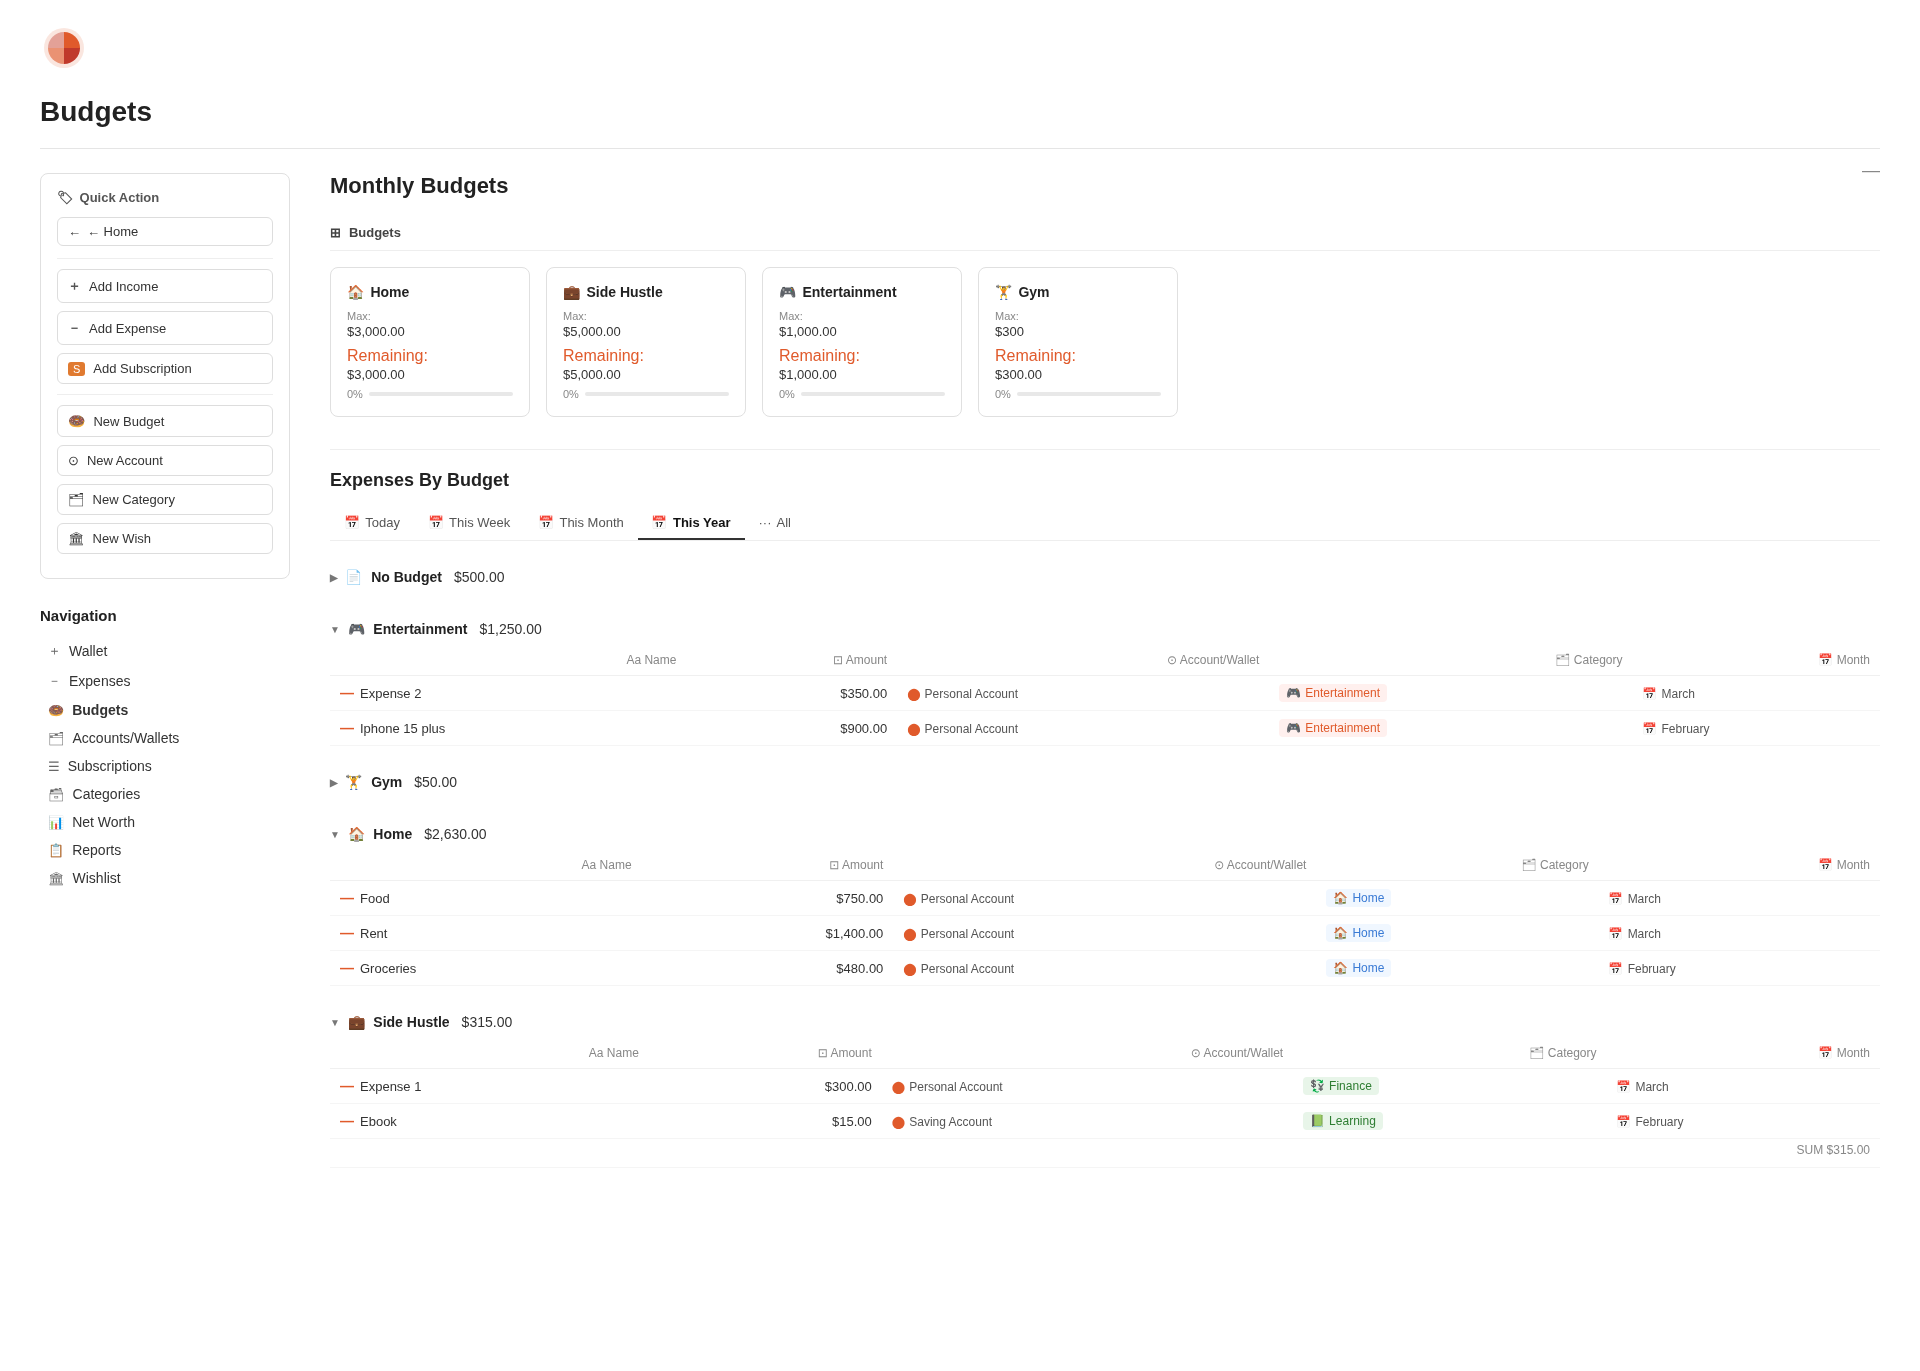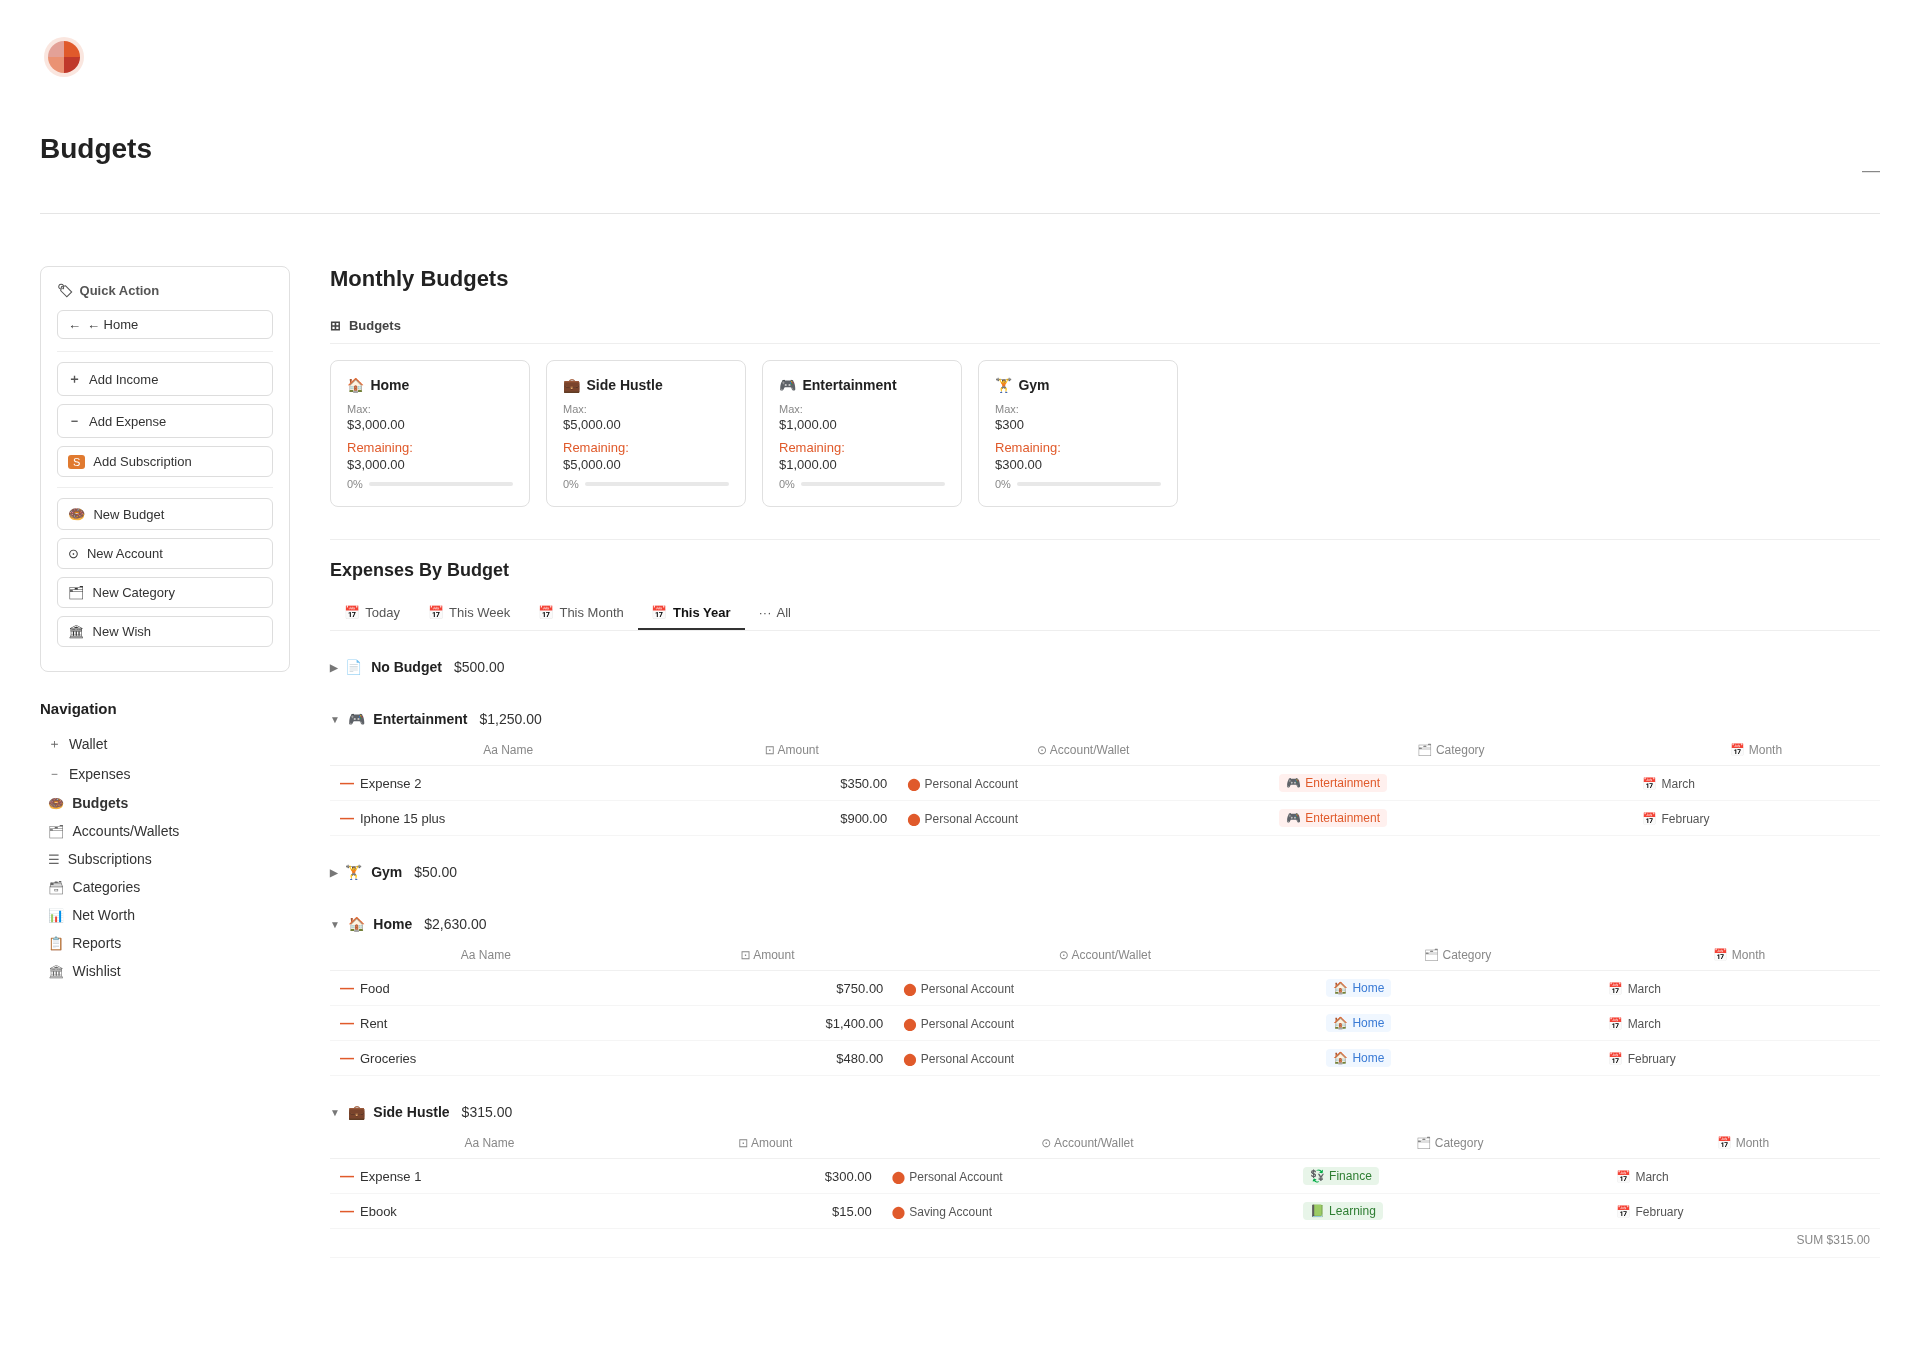--- a/index.html
+++ b/index.html
@@ -1,18 +1,18 @@
 <!DOCTYPE html>
 <html><head>
   <meta charset="utf-8">
   <style>
     * { box-sizing: border-box; margin: 0; padding: 0; }
     body { font-family: -apple-system, BlinkMacSystemFont, 'Segoe UI', sans-serif; background: #fff; color: #222; font-size: 14px; }
 
-    .app-container { display: flex; flex-direction: column; min-height: 100vh; padding: 33px 40px; gap: 28px; }
+    .app-container { display: flex; flex-direction: column; min-height: 100vh; padding: 24px 40px; }
 
     .logo-area { display: flex; align-items: center; margin-bottom: 24px; }
 
     .page-title { font-size: 28px; font-weight: 700; margin-bottom: 20px; }
 
     .top-divider { border: none; border-top: 1px solid #e5e5e5; margin-bottom: 24px; }
 
     .main-layout { display: flex; gap: 0; }
 
     
@@ -44,41 +44,41 @@
     .section-title { font-size: 22px; font-weight: 600; margin-bottom: 16px; }
 
     .budgets-section { margin-bottom: 32px; }
     .budgets-header { display: flex; align-items: center; gap: 8px; font-size: 13px; font-weight: 600; color: #444; padding: 10px 0; border-bottom: 1px solid #eee; margin-bottom: 16px; }
 
     .budget-cards { display: flex; gap: 16px; flex-wrap: wrap; }
     .budget-card { border: 1px solid #e0e0e0; border-radius: 8px; padding: 16px; width: 200px; min-height: 130px; }
     .budget-card-title { font-size: 14px; font-weight: 600; margin-bottom: 10px; display: flex; align-items: center; gap: 6px; }
     .budget-card-label { font-size: 11px; color: #888; margin-bottom: 2px; }
     .budget-card-max { font-size: 13px; color: #333; margin-bottom: 8px; }
-    .budget-card-remaining-label { font-size: 13px; color: #e05a2b; margin-bottom: 2px; }
+    .budget-card-remaining-label { font-size: 16px; color: #e05a2b; margin-bottom: 2px; }
     .budget-card-remaining { font-size: 13px; color: #333; margin-bottom: 6px; }
     .budget-card-bar { font-size: 11px; color: #888; display: flex; align-items: center; gap: 6px; }
     .bar-track { height: 4px; background: #e8e8e8; border-radius: 2px; flex: 1; }
     .bar-fill { height: 4px; background: #ccc; border-radius: 2px; }
 
     
     .expenses-section { }
     .expenses-title { font-size: 18px; font-weight: 600; margin-bottom: 16px; }
 
     .filter-tabs { display: flex; align-items: center; gap: 0; margin-bottom: 20px; border-bottom: 1px solid #eee; }
     .filter-tab { display: flex; align-items: center; gap: 5px; font-size: 13px; color: #555; padding: 8px 14px; cursor: pointer; border-bottom: 2px solid transparent; }
     .filter-tab.active { border-bottom: 2px solid #333; font-weight: 600; color: #111; }
 
     .expense-group { margin-bottom: 20px; }
     .expense-group-header { display: flex; align-items: center; gap: 8px; font-size: 14px; font-weight: 600; padding: 8px 0; cursor: pointer; }
     .expense-group-header .toggle { font-size: 10px; color: #777; }
     .expense-group-header .group-total { color: #333; margin-left: 4px; font-weight: 500; }
 
     .expense-table { width: 100%; border-collapse: collapse; margin-bottom: 4px; }
-    .expense-table th { font-size: 12px; color: #888; text-align: center; padding: 8px 10px; border-bottom: 1px solid #f0f0f0; font-weight: 400; }
+    .expense-table th { font-size: 12px; color: #888; text-align: right; padding: 8px 10px; border-bottom: 1px solid #f0f0f0; font-weight: 400; }
     .expense-table td { font-size: 13px; padding: 8px 10px; border-bottom: 1px solid #f5f5f5; color: #333; }
     .expense-table td.amount { text-align: right; }
     .expense-table .name-col { display: flex; align-items: center; gap: 6px; }
     .minus-icon { color: #e05a2b; font-weight: bold; font-size: 14px; }
     .sum-row td { font-size: 12px; color: #888; text-align: right; padding: 4px 10px 10px; }
 
     .tag { display: inline-flex; align-items: center; gap: 4px; font-size: 12px; border-radius: 4px; padding: 2px 7px; }
     .tag-entertainment { background: #fff0ee; color: #e05a2b; }
     .tag-home { background: #f0f7ff; color: #3a7bd5; }
     .tag-finance { background: #e8f5e9; color: #2e7d32; }

